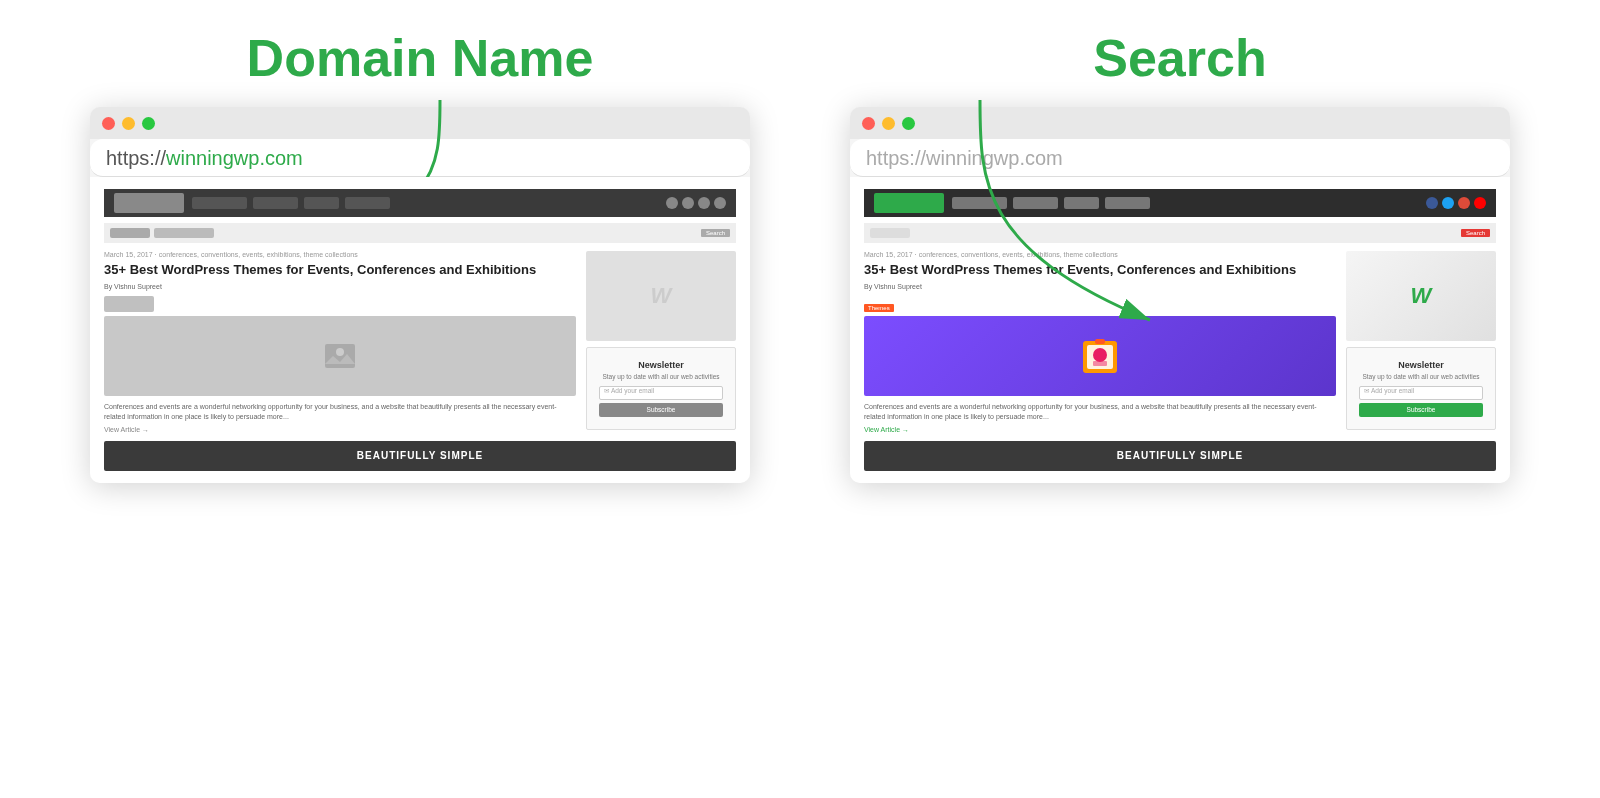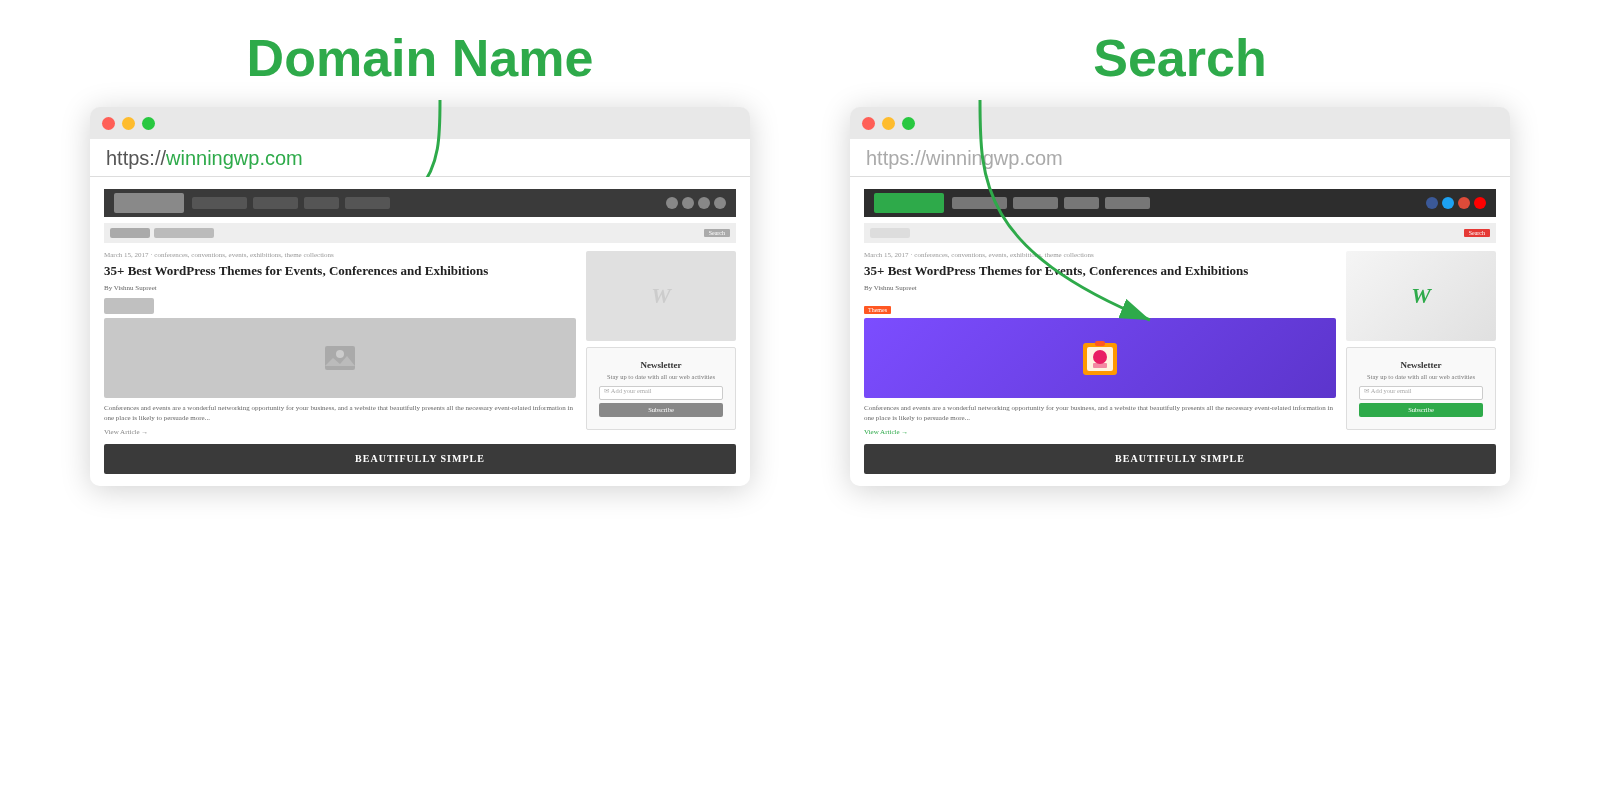--- a/index.html
+++ b/index.html
@@ -66,35 +66,35 @@
       border-radius: 50%;
     }
     .dot-red { background: #ff5f57; }
     .dot-yellow { background: #febc2e; }
     .dot-green { background: #28c840; }
 
     .browser-content {
       background: #ffffff;
       width: 100%;
       padding: 12px 14px;
-      font-family: Liberation Serif, serif;
     }
 
     
     .browser-content-gray {
       filter: grayscale(100%);
     }
 
     
     .url-bar-row {
       background: #fff;
       padding: 8px 16px 6px 16px;
       border-bottom: 1px solid #ddd;
       font-size: 20px;
       color: #555;
+      border-radius: 13px;
     }
     .url-bar-row .url-green {
       color: #2eaa4a;
     }
 
     
     .site-nav {
       background: #3a3a3a;
       height: 28px;
       display: flex;

